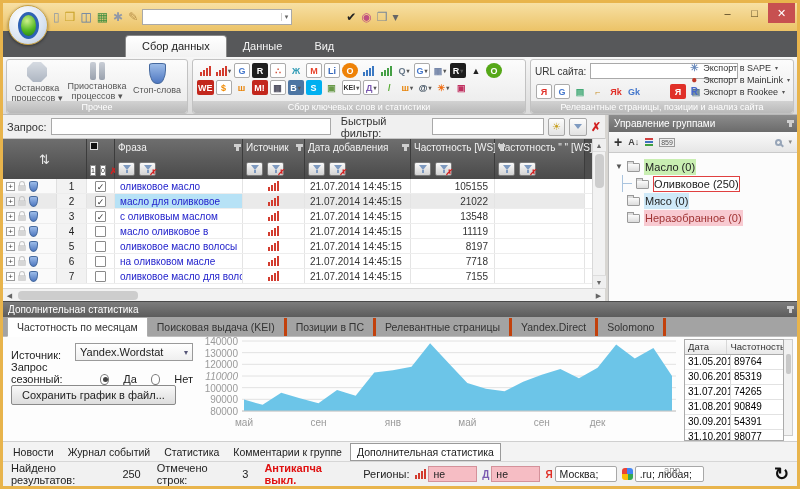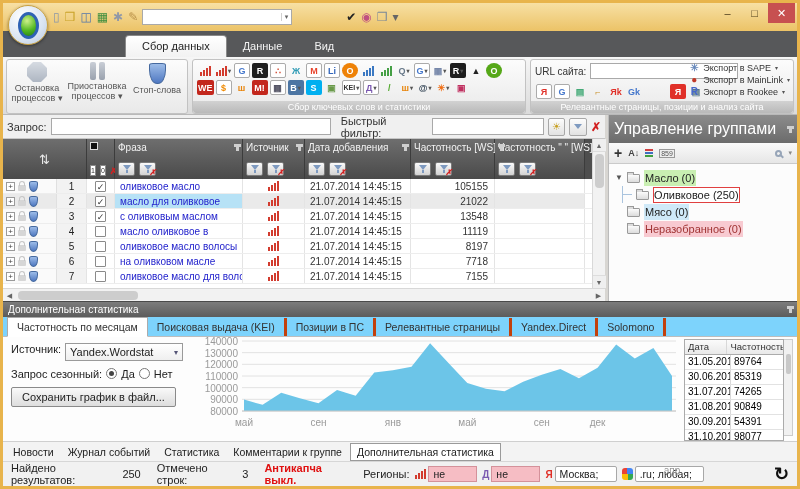--- a/index.html
+++ b/index.html
@@ -94,21 +94,21 @@
   .vthumb { width:9px; height:34px; background:#CDCDCD; border-radius:4px; margin-top:2px; }
   .vscroll .varrow.dn { margin-top:auto; border-top:1px solid #DDD; border-bottom:none; }
   .hscroll { height:13px; flex:none; background:#F2F2F2; border-top:1px solid #D8D8D8; display:flex; align-items:center; }
   .harrow { width:13px; height:13px; font-size:7px; color:#666; text-align:center; line-height:13px; }
   .hthumb { width:120px; height:9px; background:#CDCDCD; border-radius:4px; margin-left:2px; }
   .hscroll .harrow.rt { margin-left:auto; }
   .splitter { width:3px; background:#D8D6D2; }
 
   
   .gpanel { flex:1; display:flex; flex-direction:column; background:#FCFCFC; border-left:1px solid #BBB; }
-  .phead { height:28px; background:linear-gradient(#8C8C8C,#6B6B6B); color:#FFF; font-size:16px; display:flex; align-items:center; padding:0 5px; justify-content:space-between; flex:none; }
+  .phead { height:17px; background:linear-gradient(#8C8C8C,#6B6B6B); color:#FFF; font-size:10px; display:flex; align-items:center; padding:0 5px; justify-content:space-between; flex:none; }
   .ptool { height:21px; display:flex; align-items:center; gap:6px; padding:0 5px; background:linear-gradient(#FAFAFA,#E6E6E6); border-bottom:1px solid #CACACA; flex:none; }
   .pt-add { font-size:14px; font-weight:bold; color:#333; }
   .pt-az { font-size:9px; font-weight:bold; color:#444; }
   .csort { display:inline-flex; flex-direction:column; gap:1px; }
   .csort span { width:8px; height:2px; }
   .cnt { border:1px solid #999; font-size:7px; padding:0 1px; background:#EEE; color:#555; }
   .mag { width:7px; height:7px; border:2px solid #97A5B8; border-radius:50%; position:relative; margin-left:auto; }
   .mag::after { content:""; position:absolute; width:5px; height:2px; background:#97A5B8; transform:rotate(45deg); right:-4px; bottom:-2px; }
   .pt-more { font-size:7px; color:#888; }
   .tree { flex:1; padding-top:5px; overflow:hidden; }
@@ -121,26 +121,26 @@
   .folder { width:13px; height:9px; background:linear-gradient(#FBFBFB,#DCDCDC); border:1px solid #9A9A9A; border-radius:1px; position:relative; margin:2px 4px 0 1px; flex:none; }
   .folder::before { content:""; position:absolute; top:-3px; left:-1px; width:5px; height:2px; background:#DCDCDC; border:1px solid #9A9A9A; border-bottom:none; }
   .tlabel { padding:0 0; border:1px solid transparent; line-height:14px; }
   .hl-green { background:#C9EFB2; }
   .hl-blue  { background:#CFE9F8; }
   .hl-pink  { background:#F8CAD1; color:#A03434; }
   .outline-red { border-color:#E04040; background:#FFF; }
 
   
   .statstitle { height:16px; background:linear-gradient(#7C7C7C,#5C5C5C); color:#FFF; font-size:10px; display:flex; align-items:center; justify-content:space-between; padding:0 5px; flex:none; border-top:1px solid #4A4A4A; }
-  .statstabs { height:20px; background:#7dd3fc; border-bottom:1px solid #BDBDBD; display:flex; align-items:flex-end; padding-left:4px; flex:none; }
+  .statstabs { height:20px; background:#a3a3a3; border-bottom:1px solid #BDBDBD; display:flex; align-items:flex-end; padding-left:4px; flex:none; }
   .stab { padding:3px 9px; font-size:10.5px; color:#333; border-right:3px solid #c2410c; }
   .stab.active { background:#FFF; border:1px solid #ABABAB; border-bottom:1px solid #FFF; margin-bottom:-1px; font-weight:normal; }
   .statsbody { height:104px; background:#FDFDFD; display:flex; flex:none; }
   .sctl { width:200px; padding:6px 6px 0 8px; font-size:11px; color:#222; }
-  .sctl-row { display:flex; align-items:flex-start; gap:4px; margin-bottom:7px; }
+  .sctl-row { display:flex; align-items:flex-end; gap:14px; }
   .selbox { width:118px; height:18px; border:1px solid #9A9A9A; background:linear-gradient(#FFF,#EFEFEF); display:flex; align-items:center; justify-content:space-between; padding:0 4px; font-size:11px; }
   .selcaret { font-size:8px; color:#557; }
   .radio { width:11px; height:11px; border:1px solid #777; border-radius:50%; background:#FFF; display:inline-block; position:relative; vertical-align:-2px; }
   .radio.on::after { content:""; position:absolute; left:2px; top:2px; width:5px; height:5px; border-radius:50%; background:#444; }
   .gbtn { border:1px solid #8A8A8A; background:linear-gradient(#F9F9F9,#DDD); font-size:11px; padding:3px 10px; border-radius:2px; color:#222; }
   .ylabels { width:46px; position:relative; font-size:10px; color:#9A9A9A; }
   .ylabels div { position:absolute; right:4px; }
   .chartbox { width:434px; position:relative; }
   .xlabels { position:absolute; left:0; top:80px; width:100%; height:13px; font-size:10px; color:#9A9A9A; }
   .xlabels span { position:absolute; transform:translateX(-50%); }
@@ -225,20 +225,21 @@
             <div>Приостановка</div>
             <div>процессов ▾</div>
           </div>
           <div class="bigbtn">
             <div class="bicon">
               <span class="shield-lg"></span>
             </div>
             <div>Стоп-слова</div>
           </div>
         </div>
+      <div class="glabel">Прочее</div>
     </div>
     <div class="rgroup g2">
       <div class="ticonrow" id="icons-row1">
           <span class="tile">
             <span class="mbars">
               <span style="height: 4px; background: rgb(210, 59, 46);"></span>
               <span style="height: 6px; background: rgb(210, 59, 46);"></span>
               <span style="height: 8px; background: rgb(210, 59, 46);"></span>
               <span style="height: 10px; background: rgb(210, 59, 46);"></span>
             </span>
@@ -702,21 +703,21 @@
         <span>Нет</span>
       </div>
       <div class="sctl-row">
         <button class="gbtn">Сохранить график в файл...</button>
       </div>
     </div>
     <div class="ylabels" id="ylabels">
         <div style="top: -1px;">140000</div>
         <div style="top: 10.6667px;">130000</div>
         <div style="top: 22.3333px;">120000</div>
-        <div style="top: 34px;">110000</div>
+        <div style="top: 34px; font-style: italic;">110000</div>
         <div style="top: 45.6667px;">100000</div>
         <div style="top: 57.3333px;">90000</div>
         <div style="top: 69px;">80000</div>
       </div>
     <div class="chartbox">
       <svg id="chart-svg" width="434" height="80">
           <line x1="0" x2="434" y1="4" y2="4" stroke="#E2E2E2"></line>
           <line x1="0" x2="434" y1="15.666666666666666" y2="15.666666666666666" stroke="#E2E2E2"></line>
           <line x1="0" x2="434" y1="27.333333333333332" y2="27.333333333333332" stroke="#E2E2E2"></line>
           <line x1="0" x2="434" y1="39" y2="39" stroke="#E2E2E2"></line>

